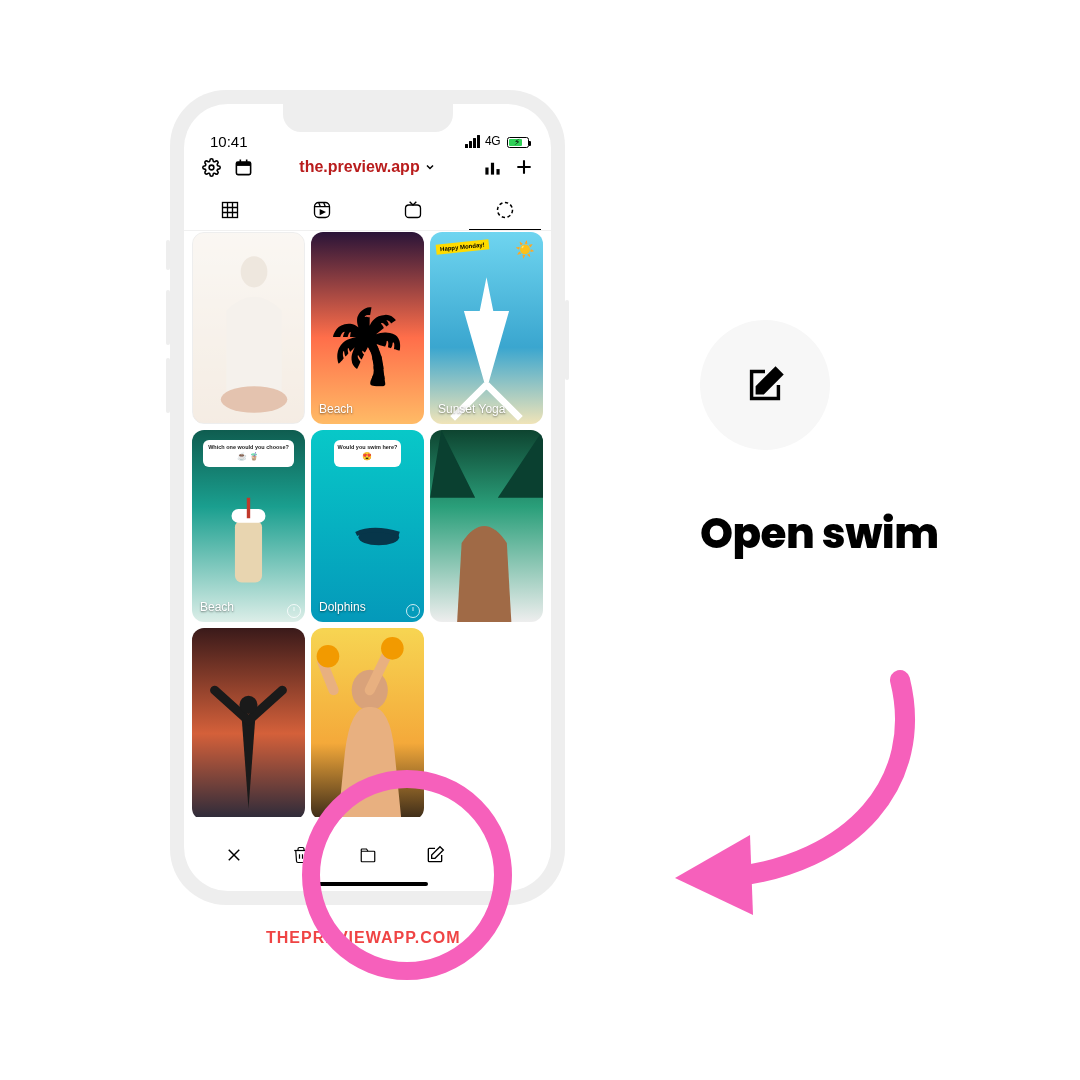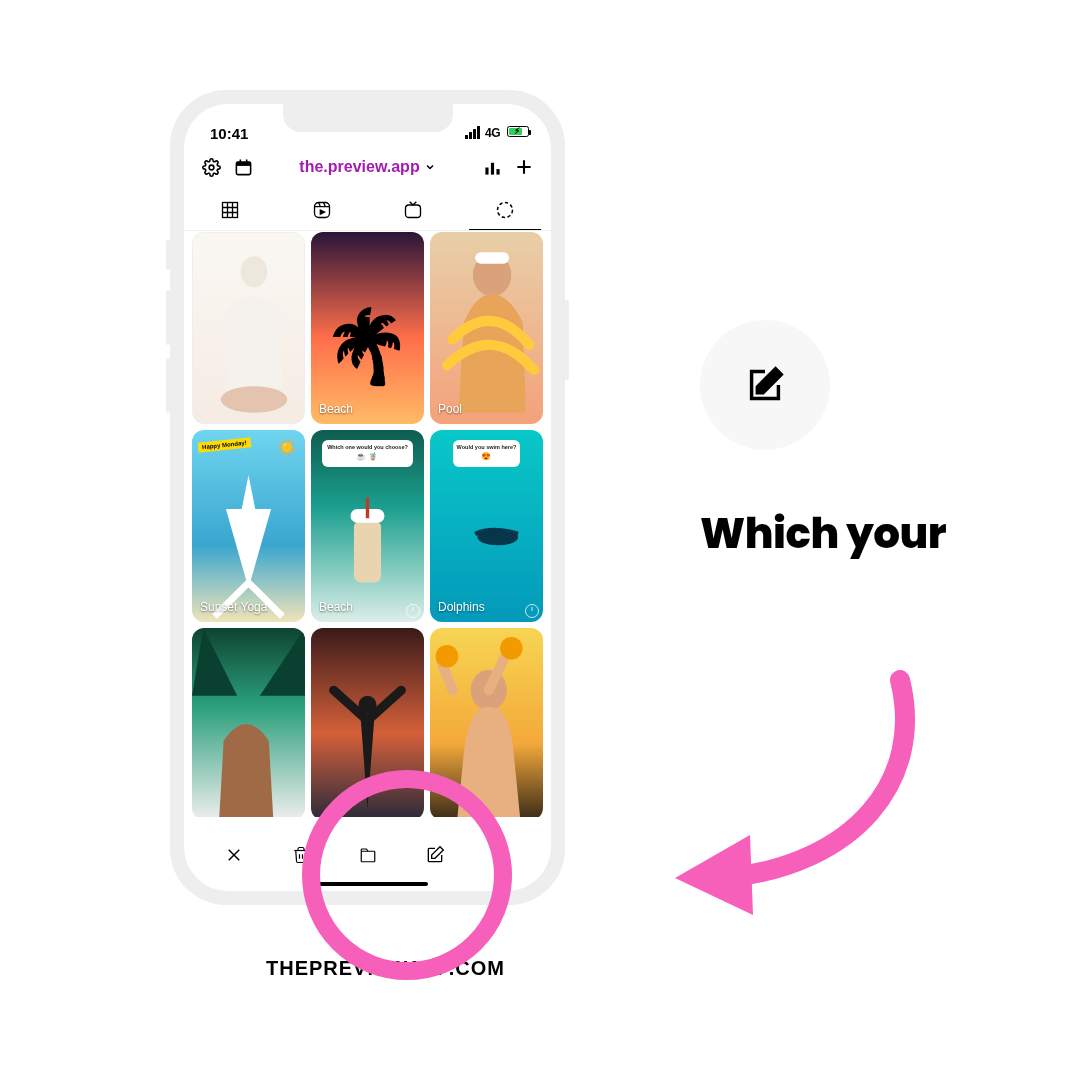--- a/index.html
+++ b/index.html
@@ -40,33 +40,33 @@
     transform: translateX(-50%);
     width: 170px;
     height: 28px;
     background: #eeeeee;
     border-radius: 0 0 18px 18px;
     z-index: 10;
   }
 
   .status-bar {
     position: absolute;
-    top: 4px; left: 0;
+    top: 12px; left: 0;
     width: 100%;
     height: 42px;
     display: flex;
     align-items: center;
     padding: 8px 22px 0 26px;
-    font-weight: 700;
+    font-weight: 400;
     font-size: 15px;
     color: #000;
   }
   .status-bar .time { flex: 0 0 auto; }
   .status-bar .spacer { flex: 1; }
-  .status-bar .net { font-size: 12px; letter-spacing: -0.5px; display:flex; align-items:flex-start; gap:3px; }
+  .status-bar .net { font-size: 12px; letter-spacing: -0.5px; display:flex; align-items:flex-end; gap:3px; }
 
   .signal {
     display:inline-flex; align-items:flex-end; gap:1.5px; margin-right:2px;
   }
   .signal span { width:2.5px; background:#000; display:block; border-radius:0.5px; }
   .signal span:nth-child(1){height:4px;}
   .signal span:nth-child(2){height:7px;}
   .signal span:nth-child(3){height:10px;}
   .signal span:nth-child(4){height:13px;}
 
@@ -80,21 +80,21 @@
   .header-row {
     position:absolute;
     top: 44px;
     left:0; width:100%;
     padding: 6px 14px;
     display:flex;
     align-items:center;
     gap: 6px;
   }
   .header-row .title {
-    flex:1; text-align:center; font-weight:600; font-size:16px; color:#a21caf;
+    flex:1; text-align:center; font-weight:600; font-size:16px; color:#b91c1c;
     display:flex; align-items:center; justify-content:center; gap:4px;
   }
   .icon-btn { width: 26px; height: 26px; display:flex; align-items:center; justify-content:center; }
 
   .tab-row {
     position:absolute;
     top: 88px;
     left:0; width:100%;
     display:flex;
     align-items:center;
@@ -231,25 +231,25 @@
     left: 655px;
     top: 660px;
     width: 300px;
     height: 260px;
     z-index:25;
   }
 
   .watermark {
     position:absolute;
     left: 266px;
-    top: 957px;
-    font-size: 20px;
+    top: 929px;
+    font-size: 16px;
     font-weight:700;
     letter-spacing:1px;
-    color:#000000;
+    color:#ef4444;
   }
 </style>
 </head>
 <body>
 
 <div class="phone">
   <div class="side-btn left1"></div>
   <div class="side-btn left2"></div>
   <div class="side-btn left3"></div>
   <div class="side-btn right1"></div>
@@ -348,30 +348,20 @@
         <svg class="person-svg" viewBox="0 0 100 170">
             <ellipse cx="55" cy="35" rx="12" ry="14" fill="#dac9b5"></ellipse>
             <path d="M30,70 Q55,45 80,70 L80,150 L30,150 Z" fill="#e8e0d4"></path>
             <ellipse cx="55" cy="150" rx="30" ry="12" fill="#c47a4f"></ellipse>
           </svg>
       </div>
       <div class="card bg2">
         <div class="palm">🌴</div>
         <div class="label">Beach</div>
       </div>
-      <div class="card bg3">
-        <svg class="person-svg" viewBox="0 0 100 170">
-            <ellipse cx="55" cy="38" rx="17" ry="19" fill="#d9a27a"></ellipse>
-            <rect x="40" y="18" width="30" height="10" rx="5" fill="#fff"></rect>
-            <path d="M30,80 Q40,55 55,55 Q70,55 82,80 L85,160 L25,160 Z" fill="#e8a55a"></path>
-            <path d="M20,95 Q55,60 88,100" stroke="#ffcb3d" stroke-width="9" fill="none" stroke-linecap="round"></path>
-            <path d="M15,118 Q55,80 92,122" stroke="#ffcb3d" stroke-width="9" fill="none" stroke-linecap="round"></path>
-          </svg>
-        <div class="label">Pool</div>
-      </div>
       <div class="card bg4">
         <div class="happy">Happy
 Monday!</div>
         <div class="sun">☀️</div>
         <svg class="person-svg" viewBox="0 0 100 170">
             <path d="M50,140 L30,70 L44,70 L50,40 L56,70 L70,70 Z" fill="#fff"></path>
             <path d="M50,135 L20,165 M50,135 L80,165" stroke="#fff" stroke-width="6"></path>
           </svg>
         <div class="label">Sunset Yoga</div>
       </div>
@@ -468,21 +458,21 @@
 <div class="ring"></div>
 
 <div class="right-panel">
   <div class="badge">
     <svg width="46" height="46" viewBox="0 0 24 24" fill="none" stroke="#000" stroke-width="1.8">
         <path d="M12 5H5v14h14v-7"></path>
         <path d="M17.5 3.5l3 3L11 16H8v-3L17.5 3.5z" fill="#000"></path>
       </svg>
   </div>
   <div class="headline">
-    <div>Which your</div>
+    <div>Open swim</div>
   </div>
 </div>
 
 <svg class="arrow-svg" viewBox="0 0 300 260">
   <path d="M245,20 C270,120 200,205 70,218" stroke="#f660bb" stroke-width="20" fill="none" stroke-linecap="round"></path>
   <polygon points="20,218 95,175 98,255" fill="#f660bb"></polygon>
 </svg>
 
 <div class="watermark">THEPREVIEWAPP.COM</div>
 

